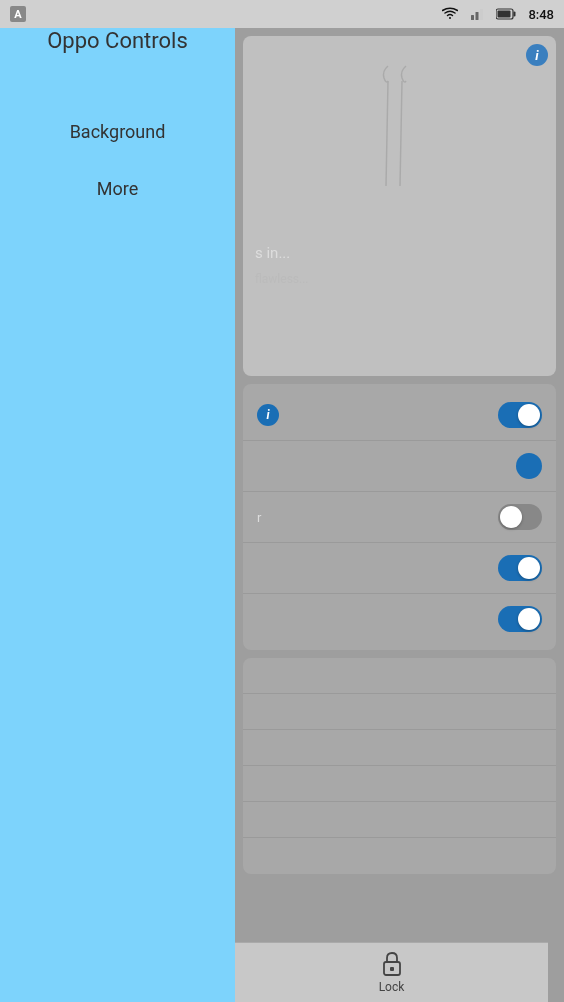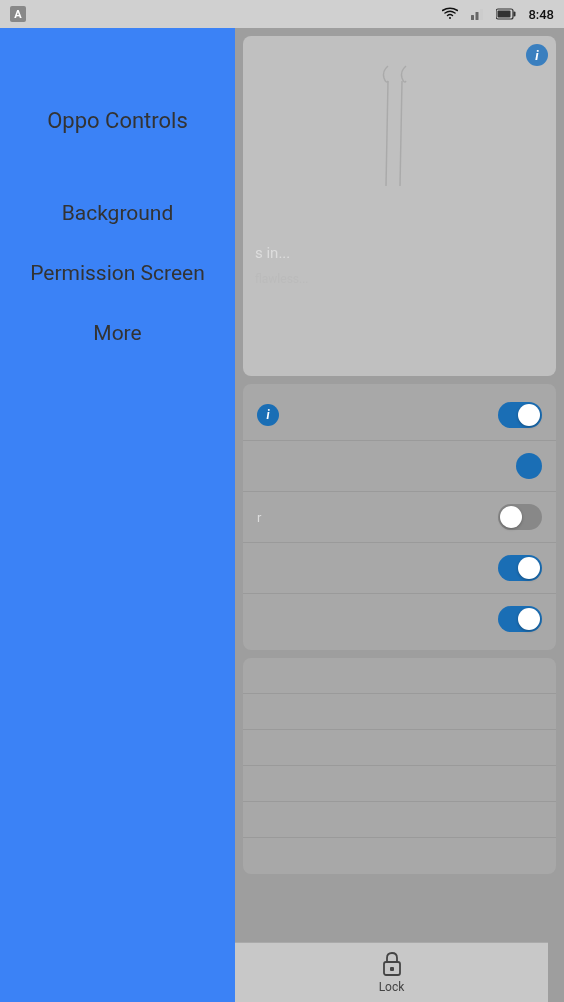--- a/index.html
+++ b/index.html
@@ -55,25 +55,24 @@
       position: absolute;
       top: 28px;
       left: 0; right: 0;
       bottom: 0;
       display: flex;
     }
 
     
     .sidebar {
       width: 235px;
-      background: #3b82f6;
+      background: #7dd3fc;
       display: flex;
       flex-direction: column;
       align-items: center;
-      padding-top: 80px;
       flex-shrink: 0;
       z-index: 10;
     }
     .sidebar-title {
       font-size: 22px;
       color: #333;
       font-weight: 400;
       text-align: center;
       margin-bottom: 50px;
     }
@@ -81,21 +80,21 @@
       width: 100%;
       display: flex;
       flex-direction: column;
       align-items: center;
       gap: 0;
     }
     .sidebar-item {
       width: 100%;
       text-align: center;
       padding: 18px 10px;
-      font-size: 21px;
+      font-size: 18px;
       color: #333;
       cursor: pointer;
     }
 
     
     .right-panel {
       flex: 1;
       background: #9e9e9e;
       position: relative;
       overflow: hidden;
@@ -308,23 +307,20 @@
 
 <div class="main-area">
 
   <div class="sidebar">
     <div class="sidebar-title">Oppo Controls</div>
     <div class="sidebar-menu">
       <div class="sidebar-item">
         <span>Background</span>
       </div>
       <div class="sidebar-item">
-        <span>Permission Screen</span>
-      </div>
-      <div class="sidebar-item">
         <span>More</span>
       </div>
     </div>
   </div>
 
   <div class="right-panel">
 
     <div class="product-card">
       <div class="info-icon">i</div>
       <div class="product-image-area">

